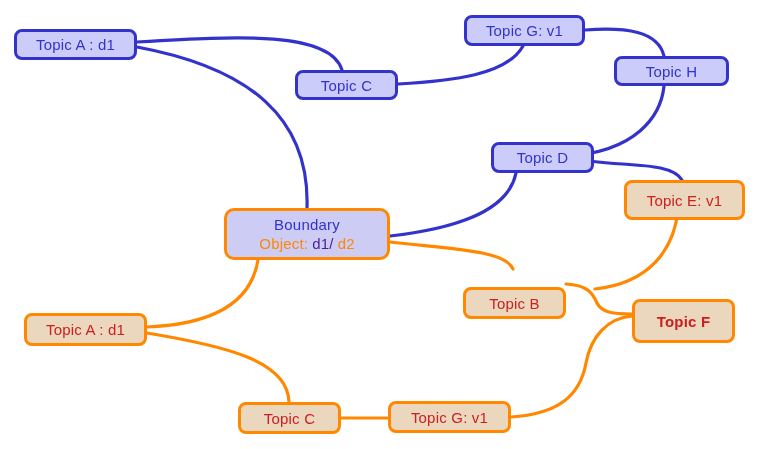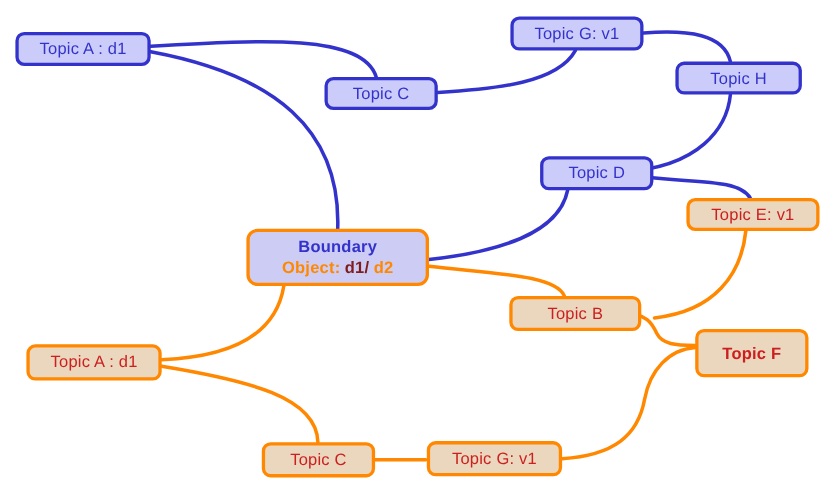--- a/index.html
+++ b/index.html
@@ -44,21 +44,21 @@
   .node.boundary {
     background: #ccccf5;
     border: 3.5px solid #ff8800;
     border-radius: 10px;
     flex-direction: column;
     line-height: 19px;
     font-size: 15px;
   }
   .boundary-title { color: #3333cc; }
   .boundary-line2 { color: #ff8800; }
-  .boundary-line2 .val-blue { color: #7f1d1d; }
+  .boundary-line2 .val-blue { color: #4c1d95; }
   .boundary-line2 .sp { margin-left: 4px; }
 </style>
 </head>
 <body>
 
 <div class="canvas">
 
   <svg class="links-layer" viewBox="0 0 757 449" xmlns="http://www.w3.org/2000/svg">
     <path class="blue" d="M 137 42 C 240 36, 330 31, 342 70"></path>
     <path class="blue" d="M 137 47 C 250 68, 310 118, 307 208"></path>
@@ -89,30 +89,30 @@
   </div>
 
   <div class="node blue" style="left:614px; top:56px; width:115px; height:30px;">
     <span>Topic H</span>
   </div>
 
   <div class="node blue" style="left:463px; top:142px; width:103px; height:31px;margin-left:28px;">
     <span>Topic D</span>
   </div>
 
-  <div class="node orange" style="left:624px; top:180px; width:121px; height:30px;">
+  <div class="node orange" style="left:624px; top:180px; width:121px; height:40px;">
     <span>Topic E: v1</span>
   </div>
 
-  <div class="node boundary" style="left:224px; top:208px; width:166px; height:52px;font-weight:bold;">
+  <div class="node boundary" style="left:224px; top:208px; width:166px; height:52px;">
     <span class="boundary-title">Boundary</span>
     <span class="boundary-line2"><span>Object:</span><span class="val-blue sp">d1/</span><span class="sp">d2</span></span>
   </div>
 
-  <div class="node orange" style="left:463px; top:269px; width:120px; height:32px;">
+  <div class="node orange" style="left:463px; top:287px; width:103px; height:32px;">
     <span>Topic B</span>
   </div>
 
   <div class="node orange" style="left:632px; top:299px; width:103px; height:44px;font-weight:bold;">
     <span>Topic F</span>
   </div>
 
   <div class="node orange" style="left:24px; top:313px; width:123px; height:33px;">
     <span>Topic A : d1</span>
   </div>

